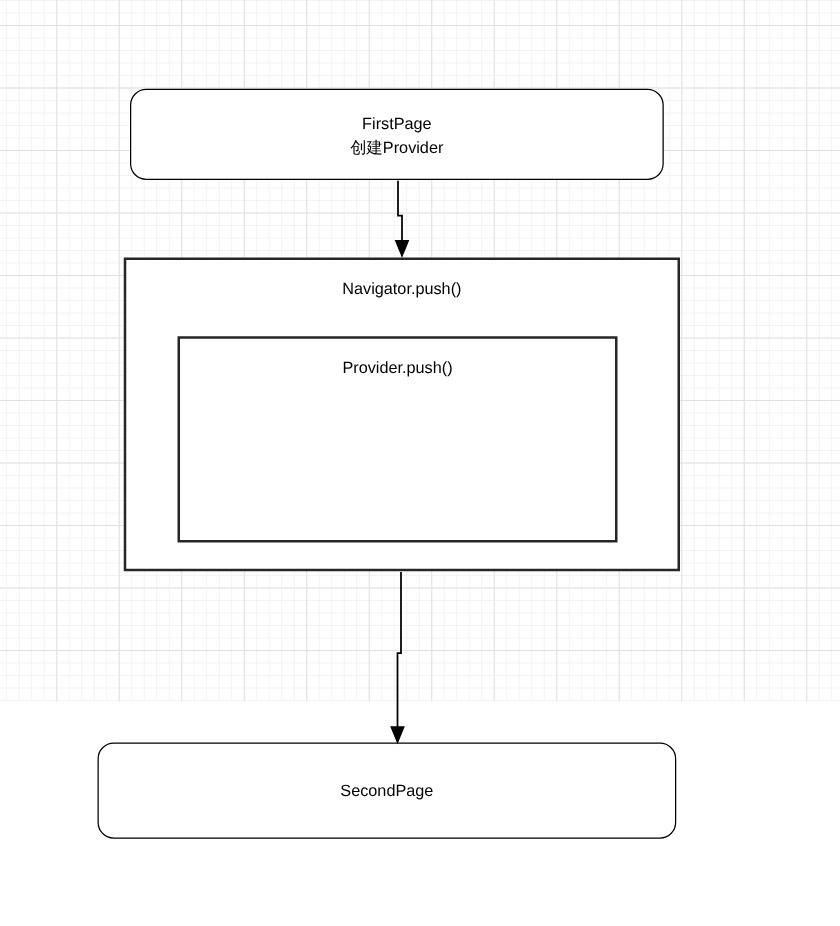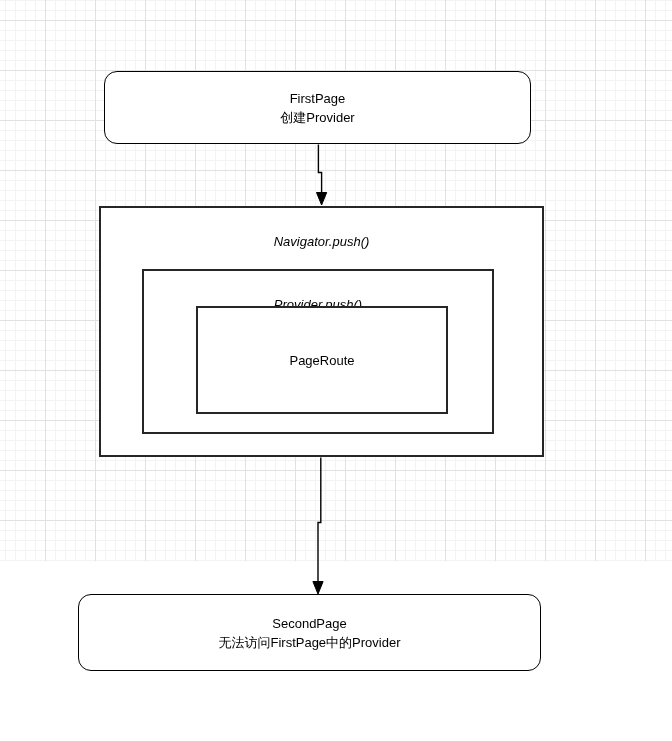--- a/index.html
+++ b/index.html
@@ -37,24 +37,23 @@
     align-items: center;
     justify-content: center;
   }
 
   .rect {
     border: 2px solid #262626;
   }
 
   .rect .container-label {
     display: block;
-    padding-top: 24px;
+    padding-top: 13px;
     width: 100%;
     text-align: center;
-    font-style: italic;
   }
 
   .center-label {
     display: flex;
     align-items: center;
     justify-content: center;
   }
 
   #node-first    { left: 104px; top: 71px;  width: 427px; height: 73px; }
   #node-nav      { left: 99px;  top: 206px; width: 445px; height: 251px; }
@@ -82,27 +81,23 @@
   </div>
 
   <div class="node rect" id="node-nav">
     <span class="container-label">Navigator.push()</span>
   </div>
 
   <div class="node rect" id="node-provider">
     <span class="container-label">Provider.push()</span>
   </div>
 
-  <div class="node rect center-label" id="node-route">
-    <span>PageRoute</span>
-  </div>
 
   <div class="node rounded" id="node-second">
     <div>SecondPage</div>
-    <div>无法访问FirstPage中的Provider</div>
   </div>
 
   <svg class="overlay" width="672" height="741" viewBox="0 0 672 741">
     <g class="edge">
       <path d="M318.4 144.5 L318.4 172.5 L321.6 172.5 L321.6 192.5" fill="none" stroke="#000000" stroke-width="1.4"></path>
       <path d="M321.6 205 L316.5 192.5 L326.7 192.5 Z" fill="#000000" stroke="#000000" stroke-width="1"></path>
     </g>
     <g class="edge">
       <path d="M320.8 457.5 L320.8 522.5 L318 522.5 L318 581.5" fill="none" stroke="#000000" stroke-width="1.4"></path>
       <path d="M318 594 L312.9 581.5 L323.1 581.5 Z" fill="#000000" stroke="#000000" stroke-width="1"></path>

